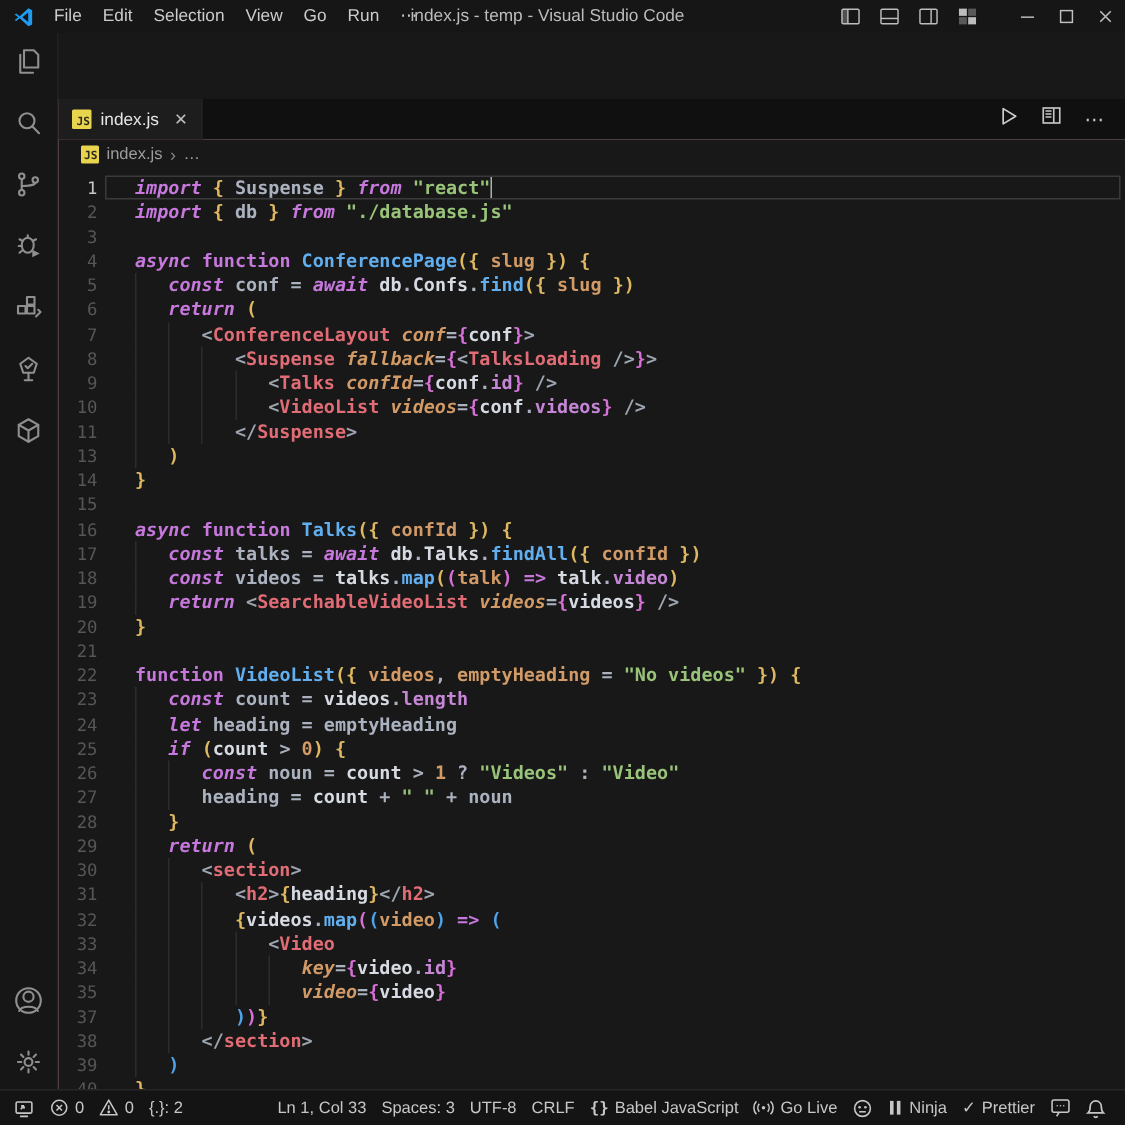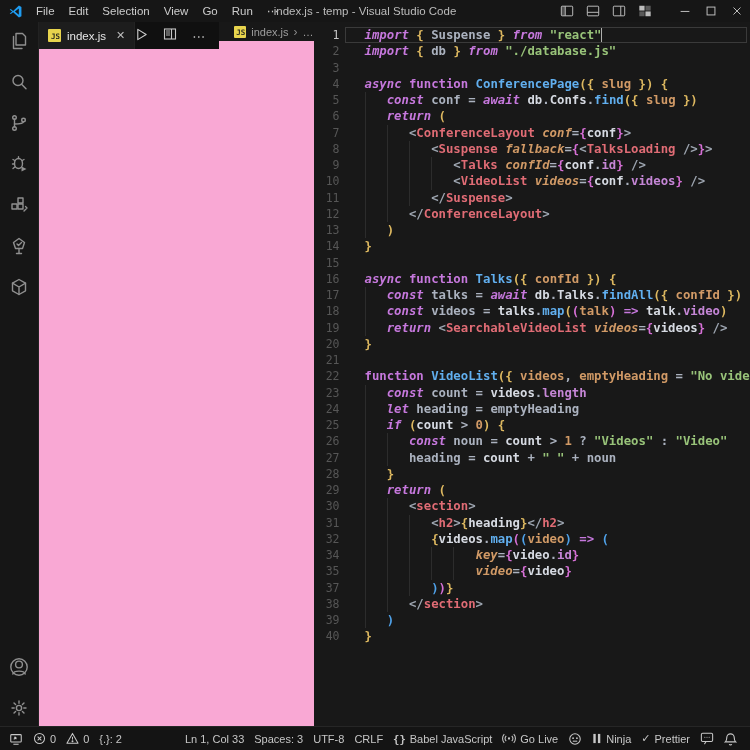--- a/index.html
+++ b/index.html
@@ -16,21 +16,21 @@
   .wc{width:26px;height:22px;display:flex;align-items:center;justify-content:center;color:#c2c2c2;}
   .wc svg{display:block}
 
   
   .main{flex:1;display:flex;min-height:0;}
   .activitybar{width:38px;background:#161616;border-right:1px solid #222;display:flex;flex-direction:column;
     align-items:center;padding:7px 0 6px 0;gap:17px;flex:none;}
   .ab-icon{width:24px;height:24px;display:flex;align-items:center;justify-content:center;opacity:.92;}
   .ab-spacer{margin-top:auto;}
 
-  .editor-col{flex:1;display:flex;flex-direction:row;min-width:0;background:#f9a8d4;}
+  .editor-col{flex:1;display:flex;flex-direction:column;min-width:0;background:#f9a8d4;margin-top:44px;}
   .tabbar{height:27px;background:#101010;display:flex;align-items:stretch;flex:none;}
   .tab{background:#1d1d1d;display:flex;align-items:center;gap:6px;padding:0 9px;border-right:1px solid #232323;}
   .tab-label{color:#e6e6e6;font-size:11.5px;}
   .tab-close{color:#bdbdbd;font-size:11px;margin-left:4px;}
   .js-badge{width:13px;height:13px;background:#e8d44d;color:#2b2b20;font-size:7.5px;font-weight:bold;
     display:flex;align-items:flex-end;justify-content:flex-end;border-radius:1px;padding:0 1px 1px 0;box-sizing:border-box;
     font-family:"DejaVu Sans Mono",monospace;}
   .tab-actions{margin-left:auto;display:flex;align-items:center;gap:15px;padding-right:13px;color:#c6c6c6;}
 
   .breadcrumbs{height:19px;display:flex;align-items:center;gap:5px;padding-left:15px;background:#181818;
@@ -278,24 +278,20 @@
           </div>
           <div class="cl">
             <span class="ln">10</span>
             <span class="lc" style="padding-left: 12ch;"><i class="guide" style="left: 0ch;"></i><i class="guide" style="left: 3ch;"></i><i class="guide" style="left: 6ch;"></i><i class="guide" style="left: 9ch;"></i><span class="tk-tag">&lt;</span><span class="tk-comp">VideoList</span><span class="tk-v"> </span><span class="tk-attr">videos</span><span class="tk-pn">=</span><span class="tk-bp">{</span><span class="tk-vb">conf</span><span class="tk-pn">.</span><span class="tk-prop">videos</span><span class="tk-bp">}</span><span class="tk-v"> </span><span class="tk-tag">/&gt;</span></span>
           </div>
           <div class="cl">
             <span class="ln">11</span>
             <span class="lc" style="padding-left: 9ch;"><i class="guide" style="left: 0ch;"></i><i class="guide" style="left: 3ch;"></i><i class="guide" style="left: 6ch;"></i><span class="tk-tag">&lt;/</span><span class="tk-comp">Suspense</span><span class="tk-tag">&gt;</span></span>
           </div>
           <div class="cl">
-            <span class="ln">12</span>
-            <span class="lc" style="padding-left: 6ch;"><i class="guide" style="left: 0ch;"></i><i class="guide" style="left: 3ch;"></i><span class="tk-tag">&lt;/</span><span class="tk-comp">ConferenceLayout</span><span class="tk-tag">&gt;</span></span>
-          </div>
-          <div class="cl">
             <span class="ln">13</span>
             <span class="lc" style="padding-left: 3ch;"><i class="guide" style="left: 0ch;"></i><span class="tk-bg">)</span></span>
           </div>
           <div class="cl">
             <span class="ln">14</span>
             <span class="lc" style="padding-left: 0ch;"><span class="tk-bg">}</span></span>
           </div>
           <div class="cl">
             <span class="ln">15</span>
             <span class="lc" style="padding-left: 0ch;"></span>
@@ -360,20 +356,24 @@
             <span class="ln">30</span>
             <span class="lc" style="padding-left: 6ch;"><i class="guide" style="left: 0ch;"></i><i class="guide" style="left: 3ch;"></i><span class="tk-tag">&lt;</span><span class="tk-comp">section</span><span class="tk-tag">&gt;</span></span>
           </div>
           <div class="cl">
             <span class="ln">31</span>
             <span class="lc" style="padding-left: 9ch;"><i class="guide" style="left: 0ch;"></i><i class="guide" style="left: 3ch;"></i><i class="guide" style="left: 6ch;"></i><span class="tk-tag">&lt;</span><span class="tk-comp">h2</span><span class="tk-tag">&gt;</span><span class="tk-bg">{</span><span class="tk-vb">heading</span><span class="tk-bg">}</span><span class="tk-tag">&lt;/</span><span class="tk-comp">h2</span><span class="tk-tag">&gt;</span></span>
           </div>
           <div class="cl">
             <span class="ln">32</span>
             <span class="lc" style="padding-left: 9ch;"><i class="guide" style="left: 0ch;"></i><i class="guide" style="left: 3ch;"></i><i class="guide" style="left: 6ch;"></i><span class="tk-bg">{</span><span class="tk-vb">videos</span><span class="tk-pn">.</span><span class="tk-fn">map</span><span class="tk-bp">(</span><span class="tk-bb">(</span><span class="tk-param">video</span><span class="tk-bb">)</span><span class="tk-v"> </span><span class="tk-op">=&gt;</span><span class="tk-v"> </span><span class="tk-bb">(</span></span>
+          </div>
+          <div class="cl">
+            <span class="ln">33</span>
+            <span class="lc" style="padding-left: 12ch;"><i class="guide" style="left: 0ch;"></i><i class="guide" style="left: 3ch;"></i><i class="guide" style="left: 6ch;"></i><i class="guide" style="left: 9ch;"></i><span class="tk-tag">&lt;</span><span class="tk-comp">Video</span></span>
           </div>
           <div class="cl">
             <span class="ln">34</span>
             <span class="lc" style="padding-left: 15ch;"><i class="guide" style="left: 0ch;"></i><i class="guide" style="left: 3ch;"></i><i class="guide" style="left: 6ch;"></i><i class="guide" style="left: 9ch;"></i><i class="guide" style="left: 12ch;"></i><span class="tk-attr">key</span><span class="tk-pn">=</span><span class="tk-bp">{</span><span class="tk-vb">video</span><span class="tk-pn">.</span><span class="tk-prop">id</span><span class="tk-bp">}</span></span>
           </div>
           <div class="cl">
             <span class="ln">35</span>
             <span class="lc" style="padding-left: 15ch;"><i class="guide" style="left: 0ch;"></i><i class="guide" style="left: 3ch;"></i><i class="guide" style="left: 6ch;"></i><i class="guide" style="left: 9ch;"></i><i class="guide" style="left: 12ch;"></i><span class="tk-attr">video</span><span class="tk-pn">=</span><span class="tk-bp">{</span><span class="tk-vb">video</span><span class="tk-bp">}</span></span>
           </div>
           <div class="cl">

